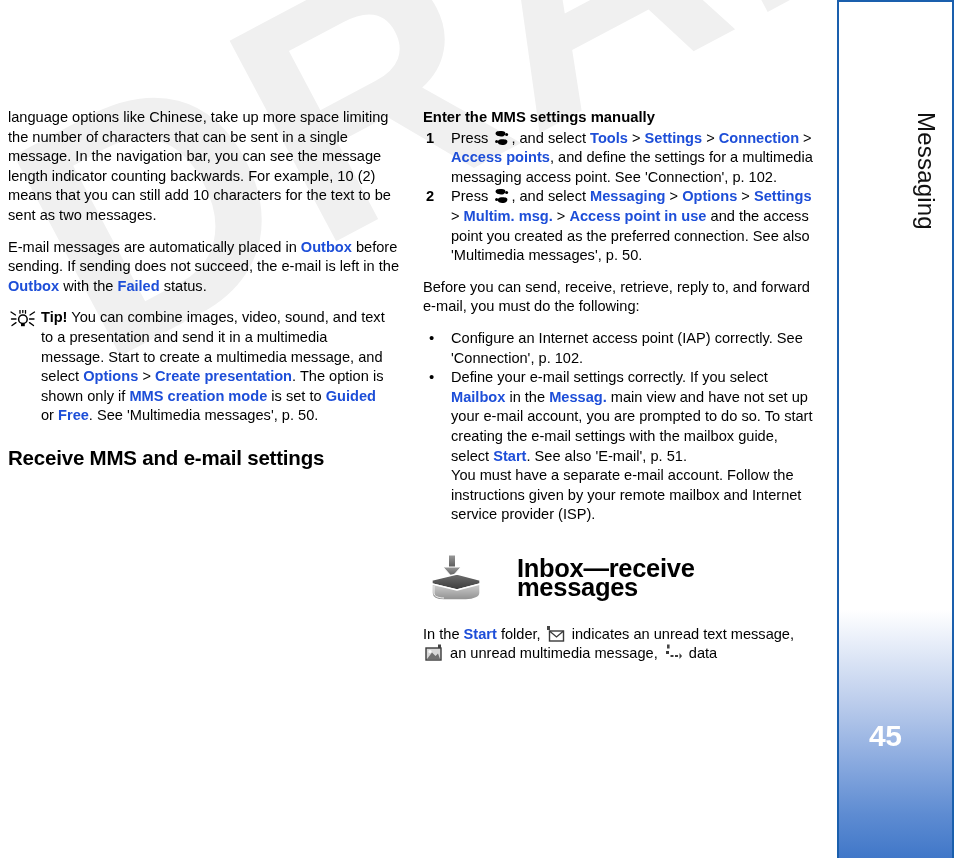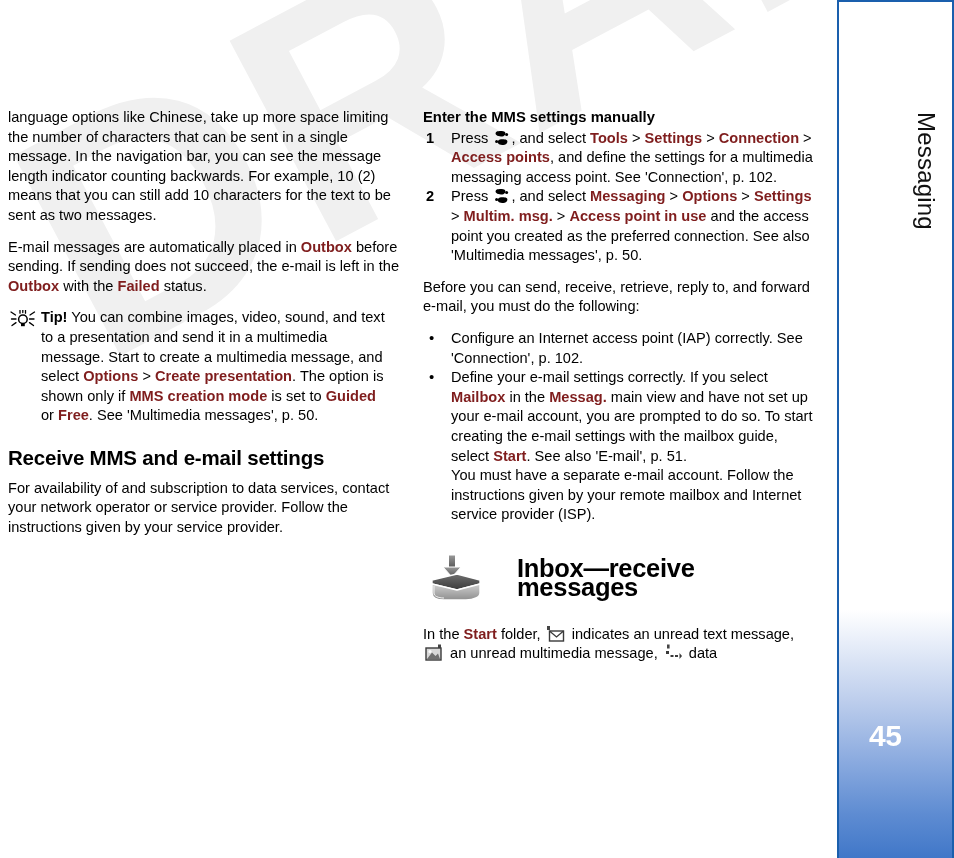--- a/index.html
+++ b/index.html
@@ -59,21 +59,21 @@
     line-height: 19.6px;
   }
   #col-left  { left: 8px;  }
   #col-right { left: 423px; }
 
   p.para {
     margin: 0 0 12px 0;
   }
 
   .lnk {
-    color: #7f1d1d;
+    color: #1d4ed8;
     font-weight: bold;
   }
   .gt { color: #000; font-weight: normal; }
 
   h2.section {
     font-size: 20.5px;
     font-weight: bold;
     margin: 22px 0 11px 0;
     letter-spacing: -0.2px;
   }
@@ -239,21 +239,20 @@
           <circle cx="12.9" cy="9.2" r="4.3" fill="none" stroke="#000" stroke-width="1.5"></circle>
           <rect x="11" y="13.2" width="3.8" height="3" fill="#000"></rect>
         </svg>
       </span>
       <b>Tip!</b><span> You can combine images, video, sound, and text to a presentation and send it in a multimedia message. Start to create a multimedia message, and select </span><span class="lnk">Options</span><span class="gt"> &gt; </span><span class="lnk">Create presentation</span><span>. The option is shown only if </span><span class="lnk">MMS creation mode</span><span> is set to </span><span class="lnk">Guided</span><span> or </span><span class="lnk">Free</span><span>. See 'Multimedia messages', p. 50.</span>
     </div>
 
     <h2 class="section">Receive MMS and e-mail settings</h2>
 
 
-    <p class="para">For availability of and subscription to data services, contact your network operator or service provider. Follow the instructions given by your service provider.</p>
   </div>
 
   <div class="column" id="col-right">
 
     <h3 class="subhead">Enter the MMS settings manually</h3>
 
     <div class="numlist">
 
       <div class="numitem">
         <span class="num">1</span><span>Press</span>

